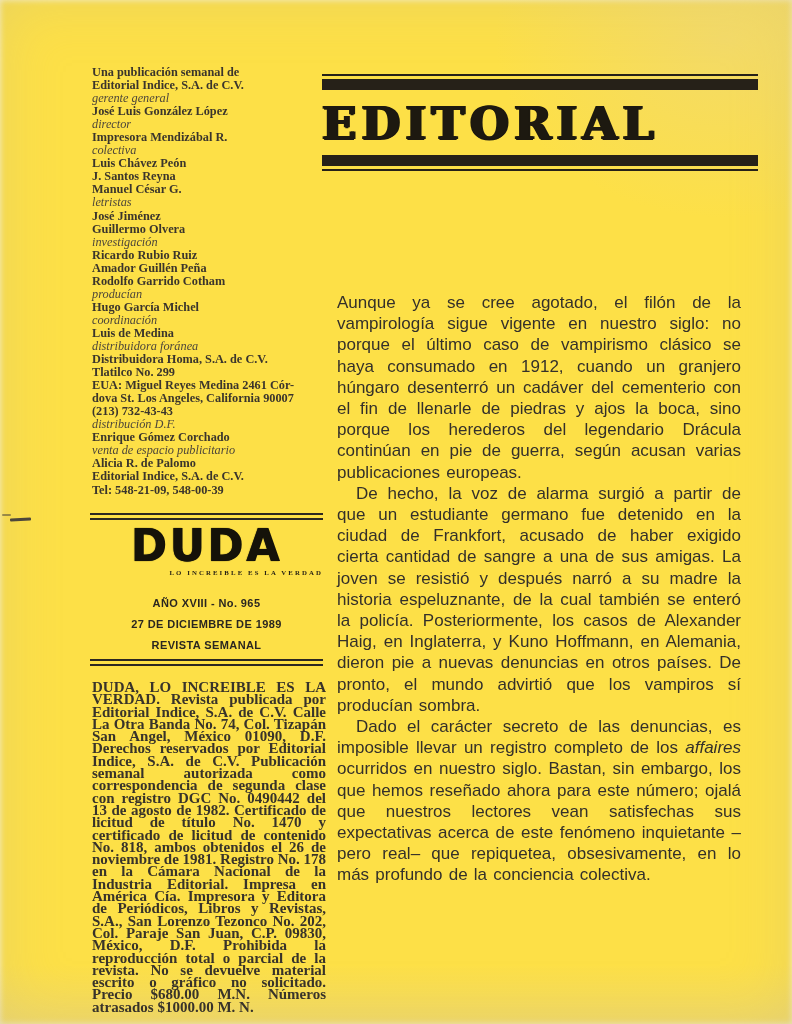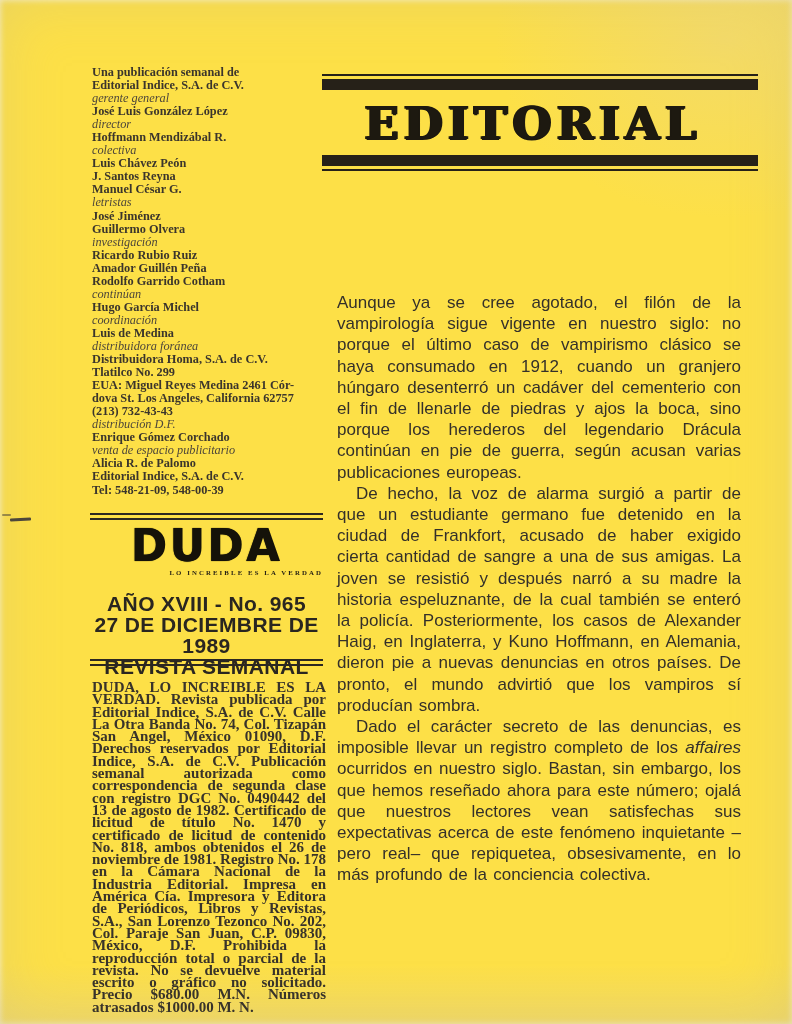--- a/index.html
+++ b/index.html
@@ -38,41 +38,40 @@
     font-size:43px;line-height:44px;letter-spacing:3px;color:#151209;
     transform:scaleY(1.02);text-shadow:1px 0 0 #151209, 0 0 1px #151209;
   }
   .logo-tag{
     font-family:Liberation Serif, serif;font-weight:bold;
     font-size:6.8px;letter-spacing:2.1px;color:#241f14;margin-top:1px;text-align:right;
   }
   .issue{
     position:absolute;left:90px;top:593px;width:233px;text-align:center;
     font-family:"Liberation Sans", sans-serif;font-weight:bold;
-    font-size:21px;line-height:21px;color:#2a2620;letter-spacing:0.4px;
+    font-size:11px;line-height:21px;color:#2a2620;letter-spacing:0.4px;
   }
   .legal{
     position:absolute;left:92px;top:681px;width:234px;
     font-size:15px;line-height:12.3px;font-weight:bold;
     text-align:justify;color:#38332a;
   }
   .printed{
     position:absolute;left:92px;top:941px;width:234px;text-align:center;
     font-style:italic;font-weight:bold;font-size:13px;color:#38332a;letter-spacing:0.5px;
   }
   .pen-mark{position:absolute;background:#4d473b;border-radius:1px;}
   .mark1{left:10px;top:518px;width:21px;height:2.6px;transform:rotate(-3deg);}
   .mark2{left:2px;top:514px;width:9px;height:2px;opacity:0.55;}
   
   .ed-header{position:absolute;left:322px;top:74px;width:436px;}
   .thin-line{height:2px;background:#262118;}
   .thick-bar{height:11px;background:#262118;}
   .ed-header .gap2{height:3px;}
   .ed-title{
-    text-align:center;
     font-family:"DejaVu Serif", serif;font-weight:bold;
     font-size:45px;line-height:45px;letter-spacing:5px;color:#1d1910;
     padding:11px 14px 9px 0;
     text-shadow:1.4px 0 0 #1d1910, -1.4px 0 0 #1d1910, 0 0.8px 0 #1d1910;
   }
   .ed-body{
     position:absolute;left:337px;top:292px;width:404px;
     font-family:"Liberation Sans", sans-serif;
     font-size:17px;line-height:21.2px;text-align:justify;
     color:#34302a;word-spacing:1.5px;
@@ -89,41 +88,41 @@
   <div class="stain2"></div>
   <div class="pen-mark mark1"></div>
   <div class="pen-mark mark2"></div>
 
   <div class="masthead">
       <div class="mh-line b">Una publicación semanal de</div>
       <div class="mh-line b">Editorial Indice, S.A. de C.V.</div>
       <div class="mh-line it">gerente general</div>
       <div class="mh-line b">José Luis González López</div>
       <div class="mh-line it">director</div>
-      <div class="mh-line b">Hoffmann Mendizábal R.</div>
+      <div class="mh-line b">Impresora Mendizábal R.</div>
       <div class="mh-line it">colectiva</div>
       <div class="mh-line b">Luis Chávez Peón</div>
       <div class="mh-line b">J. Santos Reyna</div>
       <div class="mh-line b">Manuel César G.</div>
       <div class="mh-line it">letristas</div>
       <div class="mh-line b">José Jiménez</div>
       <div class="mh-line b">Guillermo Olvera</div>
       <div class="mh-line it">investigación</div>
       <div class="mh-line b">Ricardo Rubio Ruiz</div>
       <div class="mh-line b">Amador Guillén Peña</div>
       <div class="mh-line b">Rodolfo Garrido Cotham</div>
-      <div class="mh-line it">continúan</div>
+      <div class="mh-line it">producían</div>
       <div class="mh-line b">Hugo García Michel</div>
       <div class="mh-line it">coordinación</div>
       <div class="mh-line b">Luis de Medina</div>
       <div class="mh-line it">distribuidora foránea</div>
       <div class="mh-line b">Distribuidora Homa, S.A. de C.V.</div>
       <div class="mh-line b">Tlatilco No. 299</div>
       <div class="mh-line b">EUA: Miguel Reyes Medina 2461 Cór-</div>
-      <div class="mh-line b">dova St. Los Angeles, California 62757</div>
+      <div class="mh-line b">dova St. Los Angeles, California 90007</div>
       <div class="mh-line b">(213) 732-43-43</div>
       <div class="mh-line it">distribución D.F.</div>
       <div class="mh-line b">Enrique Gómez Corchado</div>
       <div class="mh-line it">venta de espacio publicitario</div>
       <div class="mh-line b">Alicia R. de Palomo</div>
       <div class="mh-line b">Editorial Indice, S.A. de C.V.</div>
       <div class="mh-line b">Tel: 548-21-09, 548-00-39</div>
     </div>
 
   <div class="double-rule rule-top"></div>

